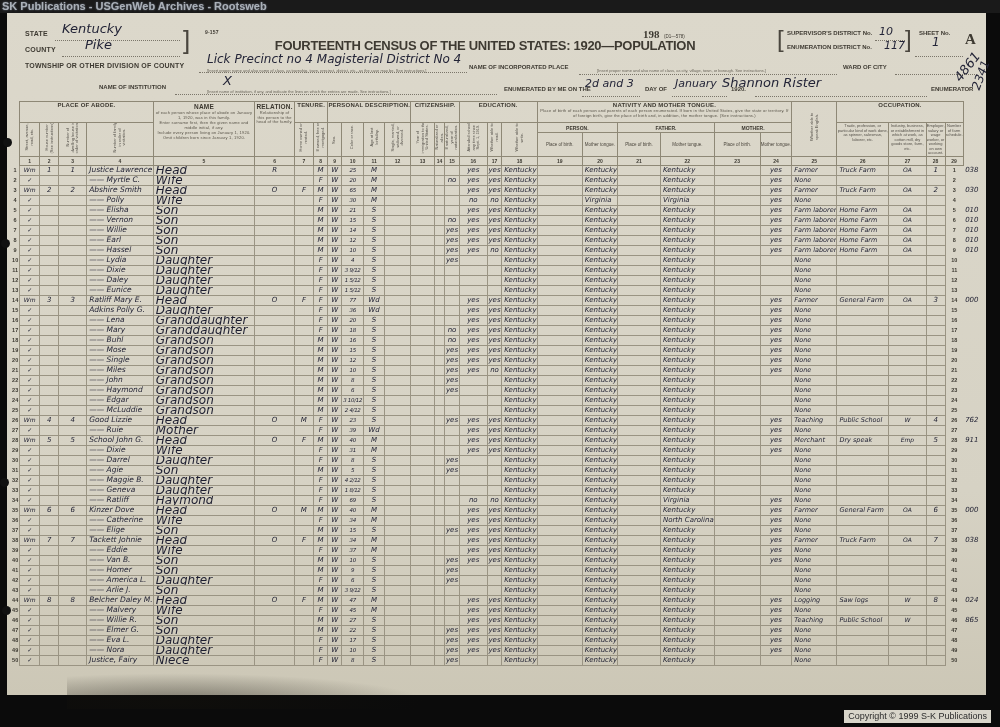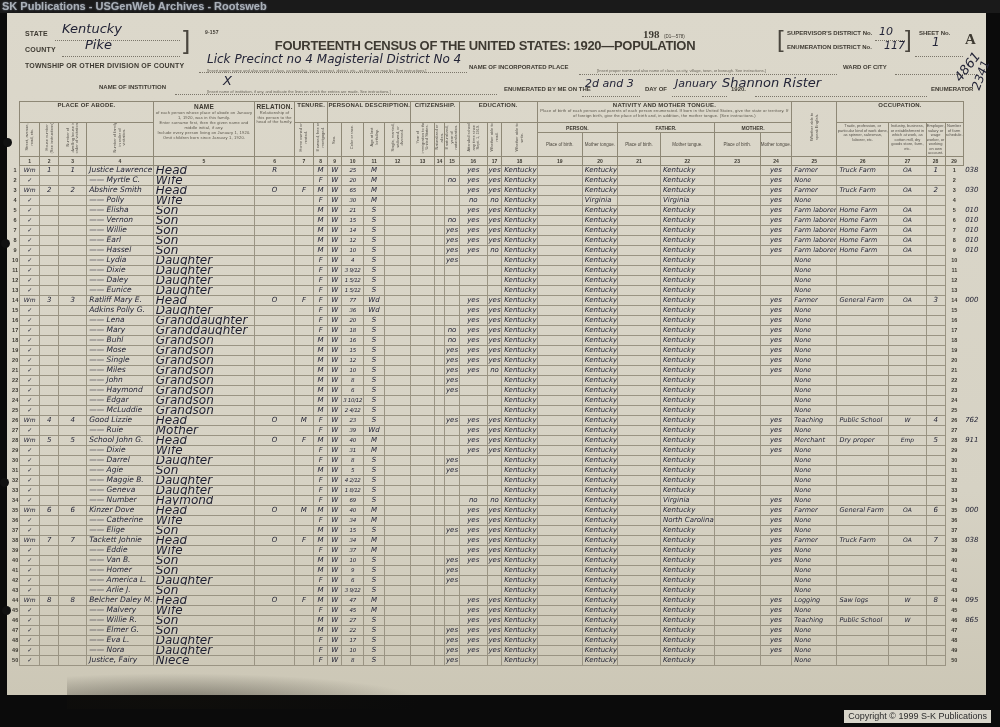--- a/index.html
+++ b/index.html
@@ -1168,21 +1168,21 @@
           <td class="hw c">yes</td>
           <td class="hw c">yes</td>
           <td class="hw l">Kentucky</td>
           <td class="hw c"></td>
           <td class="hw l">Kentucky</td>
           <td class="hw c"></td>
           <td class="hw l">Kentucky</td>
           <td class="hw c"></td>
           <td class="hw c">yes</td>
           <td class="hw l tr">Merchant</td>
-          <td class="hw l tr">Dry proper</td>
+          <td class="hw l tr">Dry speak</td>
           <td class="hw c wc">Emp</td>
           <td class="hw c">5</td>
           <td class="cn num">28</td>
           <td class="hw mg">911</td>
         </tr>
         <tr>
           <td class="cn num">29</td>
           <td class="hw c st">✓</td>
           <td class="hw c"></td>
           <td class="hw c"></td>
@@ -1344,21 +1344,21 @@
           <td class="hw c wc"></td>
           <td class="hw c"></td>
           <td class="cn num">33</td>
           <td class="hw mg"></td>
         </tr>
         <tr>
           <td class="cn num">34</td>
           <td class="hw c st">✓</td>
           <td class="hw c"></td>
           <td class="hw c"></td>
-          <td class="hw l nm">—— Number</td>
+          <td class="hw l nm">—— Ratliff</td>
           <td class="hw l rel">Haymond</td>
           <td class="hw c"></td>
           <td class="hw c"></td>
           <td class="hw c">F</td>
           <td class="hw c">W</td>
           <td class="hw ag">69</td>
           <td class="hw c">S</td>
           <td class="hw c"></td>
           <td class="hw c"></td>
           <td class="hw c"></td>
@@ -1700,21 +1700,21 @@
           <td class="hw l">Kentucky</td>
           <td class="hw c"></td>
           <td class="hw l">Kentucky</td>
           <td class="hw c"></td>
           <td class="hw c">yes</td>
           <td class="hw l tr">Logging</td>
           <td class="hw l tr">Saw logs</td>
           <td class="hw c wc">W</td>
           <td class="hw c">8</td>
           <td class="cn num">44</td>
-          <td class="hw mg">095</td>
+          <td class="hw mg">024</td>
         </tr>
         <tr>
           <td class="cn num">45</td>
           <td class="hw c st">✓</td>
           <td class="hw c"></td>
           <td class="hw c"></td>
           <td class="hw l nm">—— Malvery</td>
           <td class="hw l rel">Wife</td>
           <td class="hw c"></td>
           <td class="hw c"></td>

